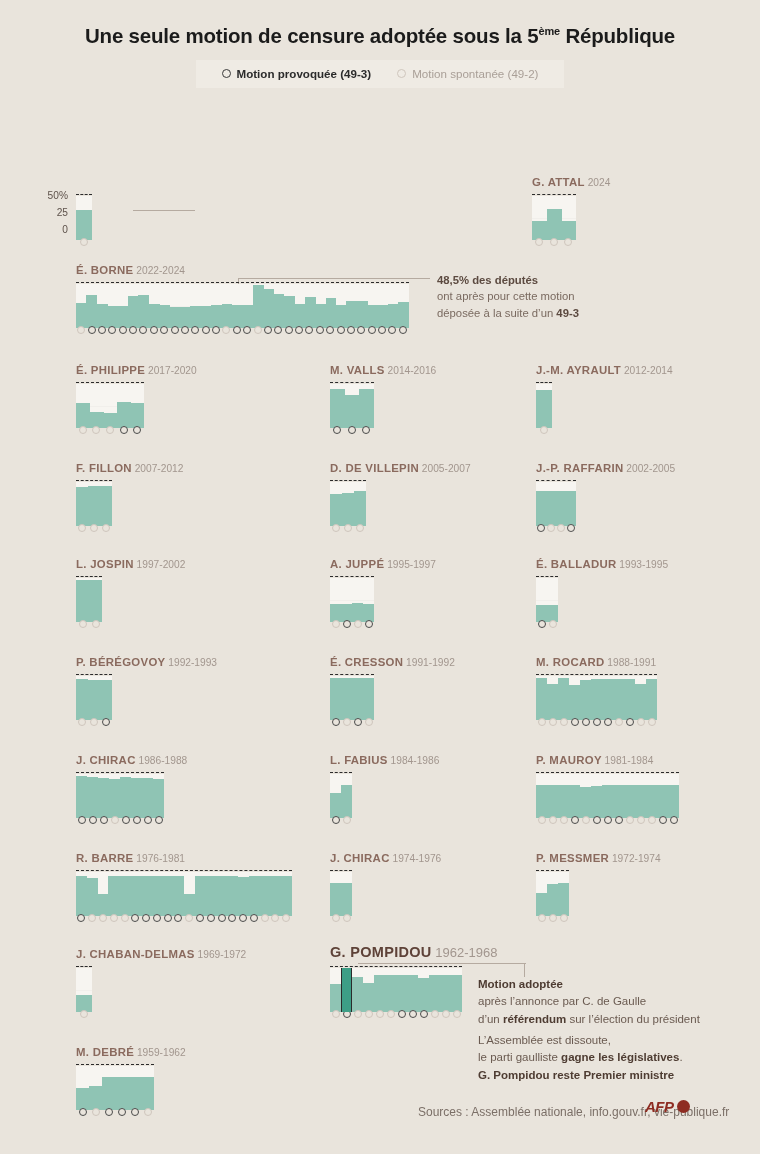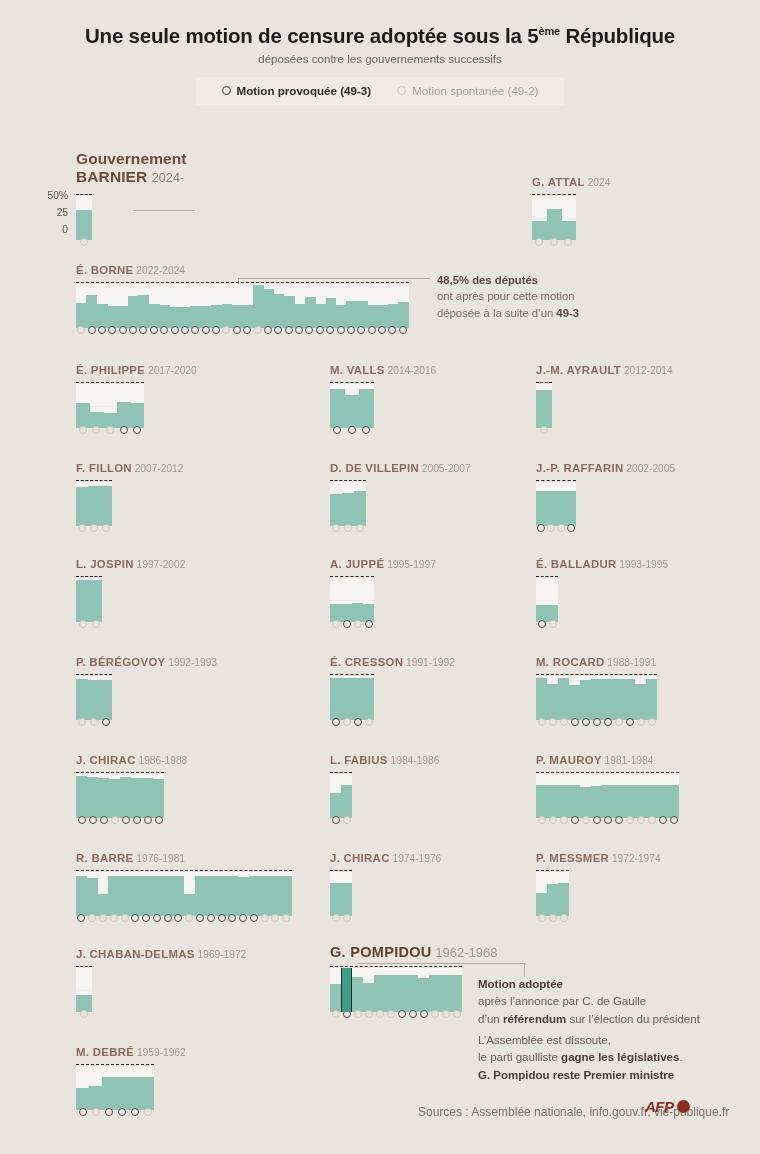--- a/index.html
+++ b/index.html
@@ -99,40 +99,32 @@
   .afp-dot{width:13px;height:13px;border-radius:50%;background:#8e2c22;display:inline-block;}
 </style>
 </head>
 <body>
 
 <div class="wrap">
 
   <div class="title">
     <span>Une seule motion de censure adoptée sous la 5</span><sup>ème</sup><span> République</span>
   </div>
-  <div class="subtitle2">déposées contre les gouvernements successifs</div>
 
   <div class="legend">
     <div class="item">
       <span class="dot"></span>
       <span class="lbl-on">Motion provoquée (49-3)</span>
     </div>
     <div class="item">
       <span class="dot off"></span>
       <span class="lbl-off">Motion spontanée (49-2)</span>
     </div>
   </div>
 
-  <div class="panel" style="left:76px;top:150px;">
-    <div class="gov-head">
-      <span>Gouvernement</span><br>
-      <span>BARNIER</span>
-      <span class="yr">2024-</span>
-    </div>
-  </div>
 
   <div class="axis" style="left:20px;top:190px;width:48px;height:50px;">
     <div style="top:0px;">50%</div>
     <div style="top:17px;">25</div>
     <div style="top:34px;">0</div>
   </div>
 
   <div class="leader" style="left:133px;top:210px;width:62px;height:1.4px;"></div>
 
   <div class="leader" style="left:238px;top:278px;width:192px;height:1.4px;"></div>

